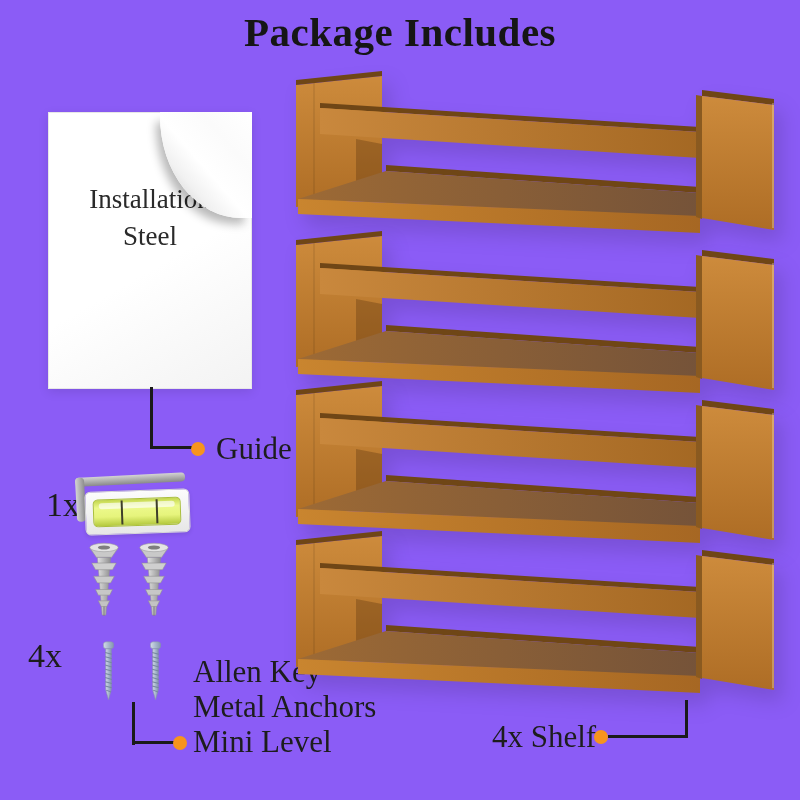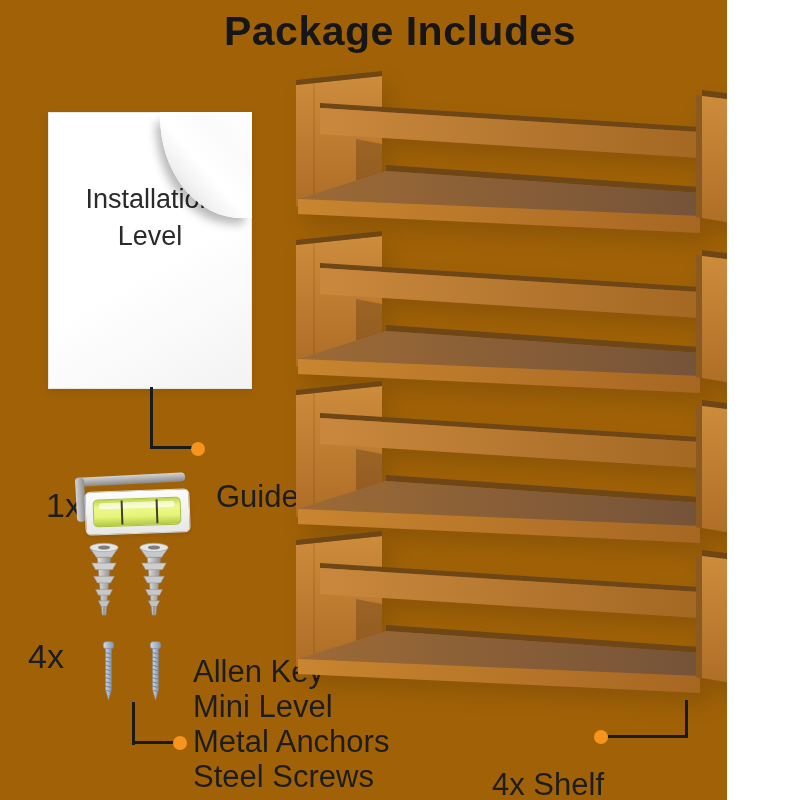--- a/index.html
+++ b/index.html
@@ -1,18 +1,18 @@
 <!DOCTYPE html>
 <html style="--accent: #F7941D;"><head>
 <meta charset="utf-8">
 <style>
   html,body{margin:0;padding:0;background:#ffffff;}
   #canvas{
-    position:relative;width:727px;height:800px;background:#a16207;overflow:hidden;
-    font-family:Liberation Sans, sans-serif;color:#1d1d1d;
+    position:relative;width:800px;height:800px;background:#8b5cf6;overflow:hidden;
+    font-family:Liberation Serif, serif;color:#1d1d1d;
   }
   .abs{position:absolute;}
   
   .title{
     top:8px;left:0;width:800px;text-align:center;
     font-size:41px;font-weight:600;letter-spacing:0.5px;color:#161616;
   }
   
   .paper{
     left:48px;top:112px;width:202px;height:275px;
@@ -27,21 +27,21 @@
   .curl{
     top:-1px;right:-1px;width:92px;height:106px;
     background:linear-gradient(to bottom left,
       #ffffff 0%,#fbfbfb 28%,#ffffff 52%,#f1f1f1 68%,#d8d8d8 82%,#c2c2c2 92%,#ececec 100%);
     border-bottom-left-radius:88% 96%;
     box-shadow:-6px 8px 10px -2px rgba(0,0,0,0.28);
   }
   
   .line{background:#1a1a1a;}
   .dot{width:14px;height:14px;border-radius:50%;background:var(--accent,#F7941D);}
-  .callout-label{font-size:31px;color:#1d1d1d;white-space:nowrap;margin-top:48px;}
+  .callout-label{font-size:31px;color:#1d1d1d;white-space:nowrap;}
   .qty-label{font-size:34px;color:#1d1d1d;}
   .hw-labels{left:193px;top:654px;font-size:31px;line-height:35px;color:#1d1d1d;}
   .hw-labels span{display:block;}
   
   .allen{left:76px;top:472px;width:112px;height:50px;transform:rotate(-3deg);}
   .allen .arm-h{
     left:0;top:3px;width:110px;height:9px;border-radius:4px;
     background:linear-gradient(#d4d4d4,#898989);
   }
   .allen .arm-v{
@@ -140,21 +140,21 @@
         <path d="M3.4,12 L10.6,14 M3.4,16.5 L10.6,18.5 M3.4,21 L10.6,23 M3.4,25.5 L10.6,27.5 M3.4,30 L10.6,32 M3.4,34.5 L10.6,36.5 M3.4,39 L10.6,41 M3.4,43.5 L10.6,45.5 M3.4,48 L10.6,50 M4.4,52.5 L9.8,54.5" stroke="#76879f" stroke-width="1.1" fill="none"></path>
       </symbol>
     </defs>
   </svg>
 
   <div class="abs title">Package Includes</div>
 
   <div class="abs paper">
     <div class="abs manual-text">
       <span>Installation</span><br>
-      <span>Level</span>
+      <span>Steel</span>
     </div>
     <div class="abs curl"></div>
   </div>
 
   <div class="abs line" style="left:150px;top:387px;width:3px;height:62px;"></div>
   <div class="abs line" style="left:150px;top:446px;width:44px;height:3px;"></div>
   <div class="abs dot" style="left:191px;top:442px;"></div>
   <div class="abs callout-label" style="left:216px;top:431px;">Guide</div>
 
   <div class="abs qty-label" style="left:46px;top:486px;">1x</div>
@@ -182,23 +182,22 @@
     </svg>
   <svg class="hardware-svg" style="left:149px;top:640px;width:13px;height:64px;">
       <use href="#sym-screw"></use>
     </svg>
 
   <div class="abs line" style="left:132px;top:702px;width:3px;height:43px;"></div>
   <div class="abs line" style="left:132px;top:741px;width:42px;height:3px;"></div>
   <div class="abs dot" style="left:173px;top:736px;"></div>
   <div class="abs hw-labels">
     <span>Allen Key</span>
+    <span>Metal Anchors</span>
     <span>Mini Level</span>
-    <span>Metal Anchors</span>
-    <span>Steel Screws</span>
   </div>
 
   <svg class="shelf" style="top:69px;" viewBox="0 0 484 172">
       <use href="#sym-shelf"></use>
     </svg>
   <svg class="shelf" style="top:229px;" viewBox="0 0 484 172">
       <use href="#sym-shelf"></use>
     </svg>
   <svg class="shelf" style="top:379px;" viewBox="0 0 484 172">
       <use href="#sym-shelf"></use>

